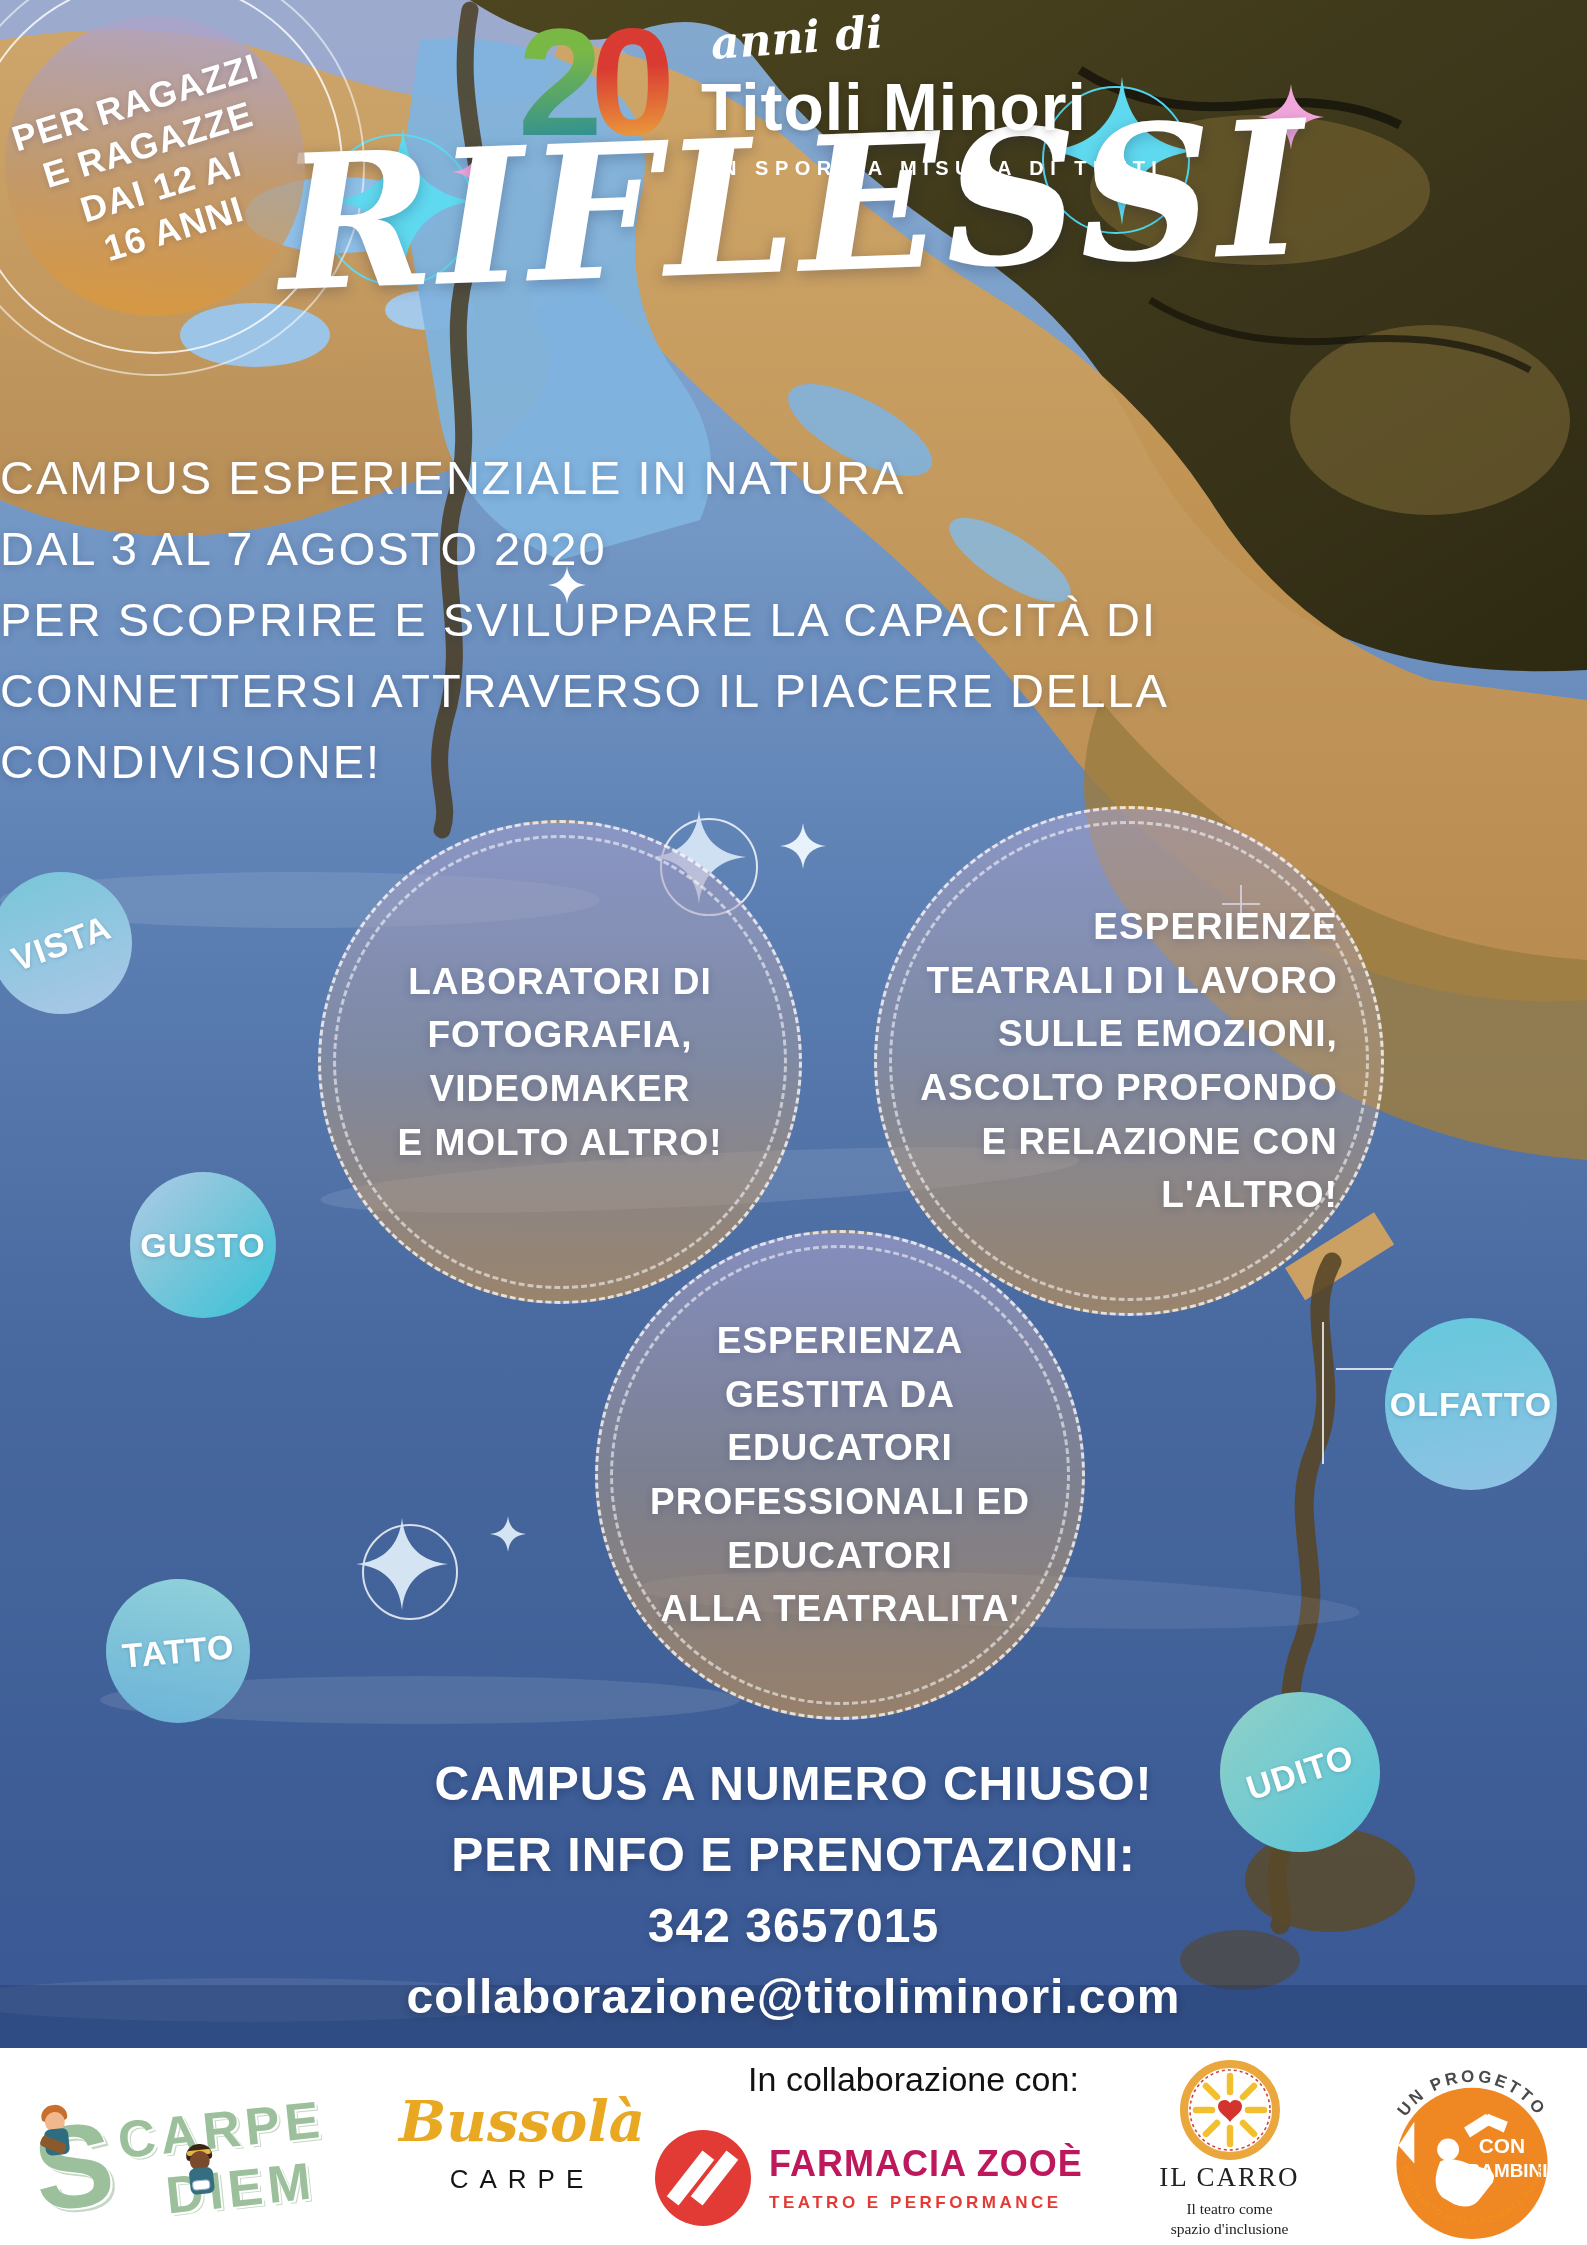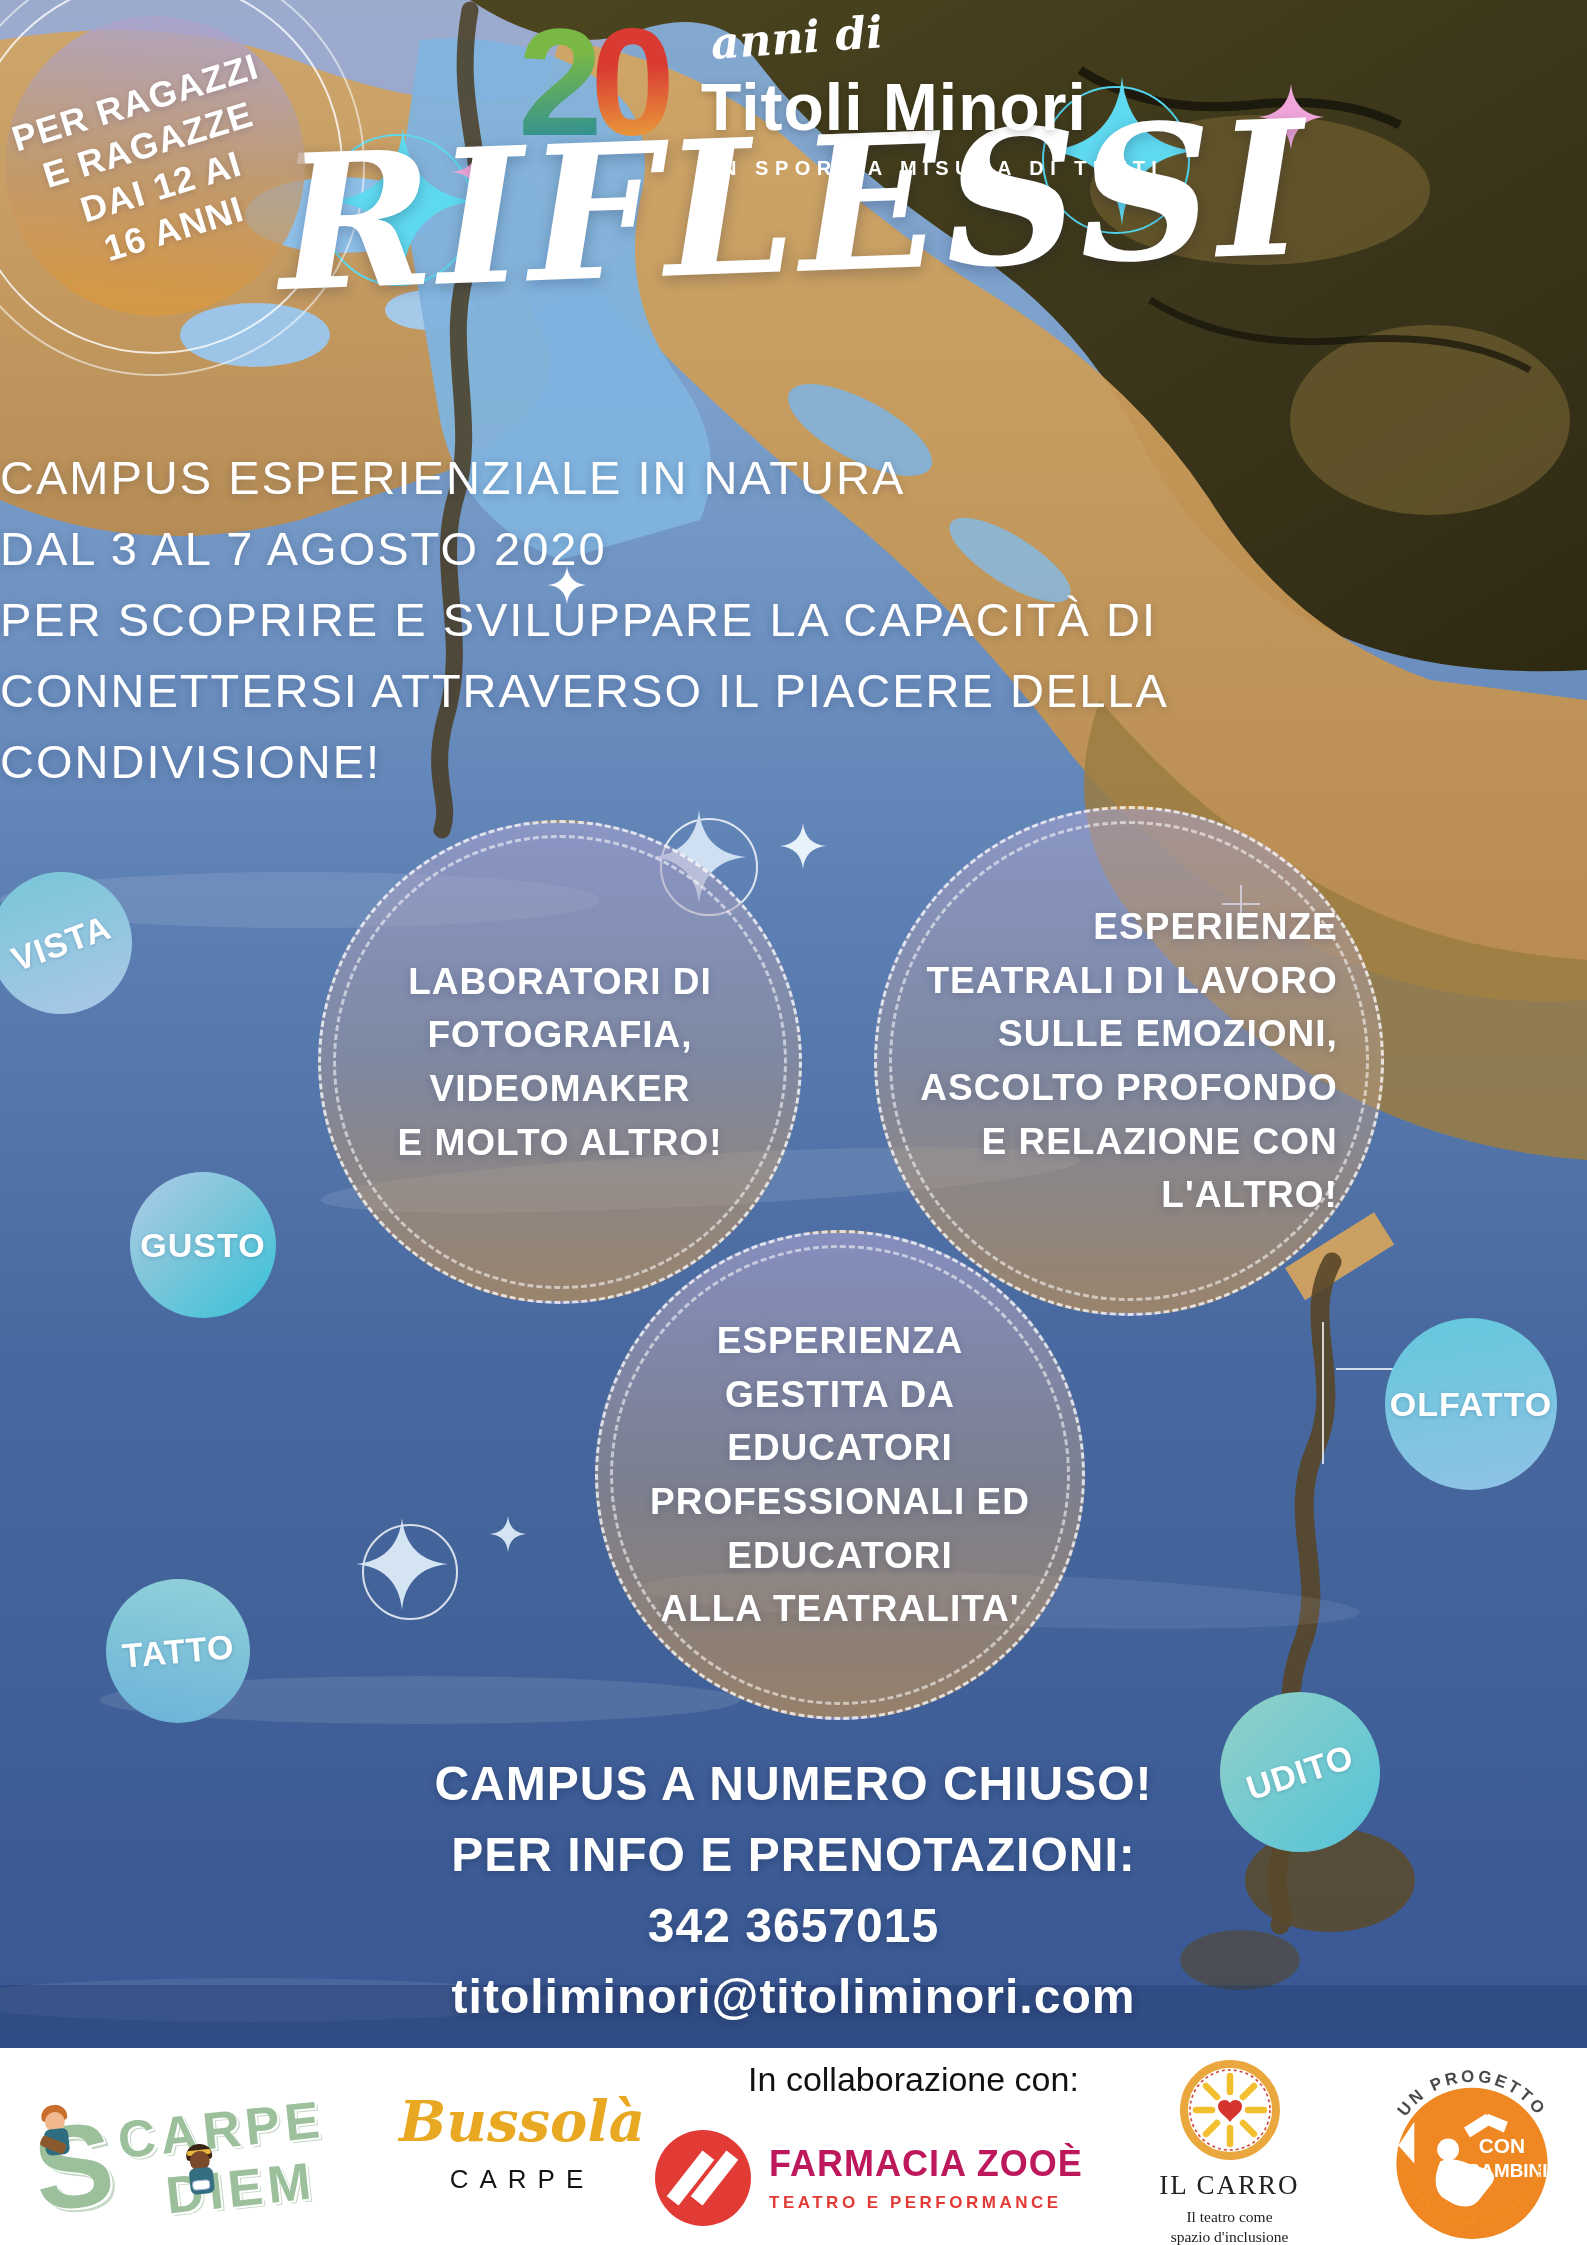--- a/index.html
+++ b/index.html
@@ -97,21 +97,21 @@
   .bussola .sub{font-size:26px;letter-spacing:11px;color:#151515;margin-top:10px;font-weight:500;}
   .farmacia{position:absolute;left:655px;top:82px;display:flex;align-items:center;gap:18px;}
   .f-icon{position:relative;width:96px;height:96px;border-radius:50%;background:#e23b36;overflow:hidden;flex:none;}
   .f-icon .b1,.f-icon .b2{position:absolute;width:15px;height:58px;background:#fff;}
   .f-icon .b1{left:28px;top:19px;transform:rotate(38deg);}
   .f-icon .b2{left:52px;top:19px;transform:rotate(38deg);}
   .farmacia .name{font-weight:800;font-size:36px;color:#be185d;letter-spacing:1px;}
   .farmacia .sub{font-weight:700;font-size:17px;color:#e23b36;letter-spacing:3.5px;margin-top:8px;}
   .carro{position:absolute;left:1157px;top:10px;width:145px;text-align:center;color:#222;}
   .carro svg{display:block;margin:0 auto;}
-  .carro .name{font-family:"Liberation Serif",serif;font-size:27px;letter-spacing:2px;margin-top:8px;}
+  .carro .name{font-family:"Liberation Serif",serif;font-size:27px;letter-spacing:2px;}
   .carro .sub{font-family:"Liberation Serif",serif;font-size:15.5px;line-height:1.3;margin-top:6px;}
   .bambini{position:absolute;left:1368px;top:2px;width:205px;height:194px;}
 </style>
 </head>
 <body>
 
 <div class="poster">
 
   <svg class="bg" viewBox="0 0 1587 2245" preserveAspectRatio="none">
     <defs>
@@ -303,21 +303,21 @@
       <span>OLFATTO</span>
     </div>
   <div class="sense sense-udito">
       <span>UDITO</span>
     </div>
 
   <div class="contact">
     <div>CAMPUS A NUMERO CHIUSO!</div>
     <div>PER INFO E PRENOTAZIONI:</div>
     <div>342 3657015</div>
-    <div>titoliminori@titoliminori.com</div>
+    <div>collaborazione@titoliminori.com</div>
   </div>
 
   <div class="footer">
     <div class="footer-heading">In collaborazione con:</div>
 
     <div class="scarpe">
       <span class="big-s">S</span>
       <span class="w1">CARPE</span>
       <span class="w2">DIEM</span>
       <div class="kid" style="left:12px;top:4px;width:30px;height:56px;">

